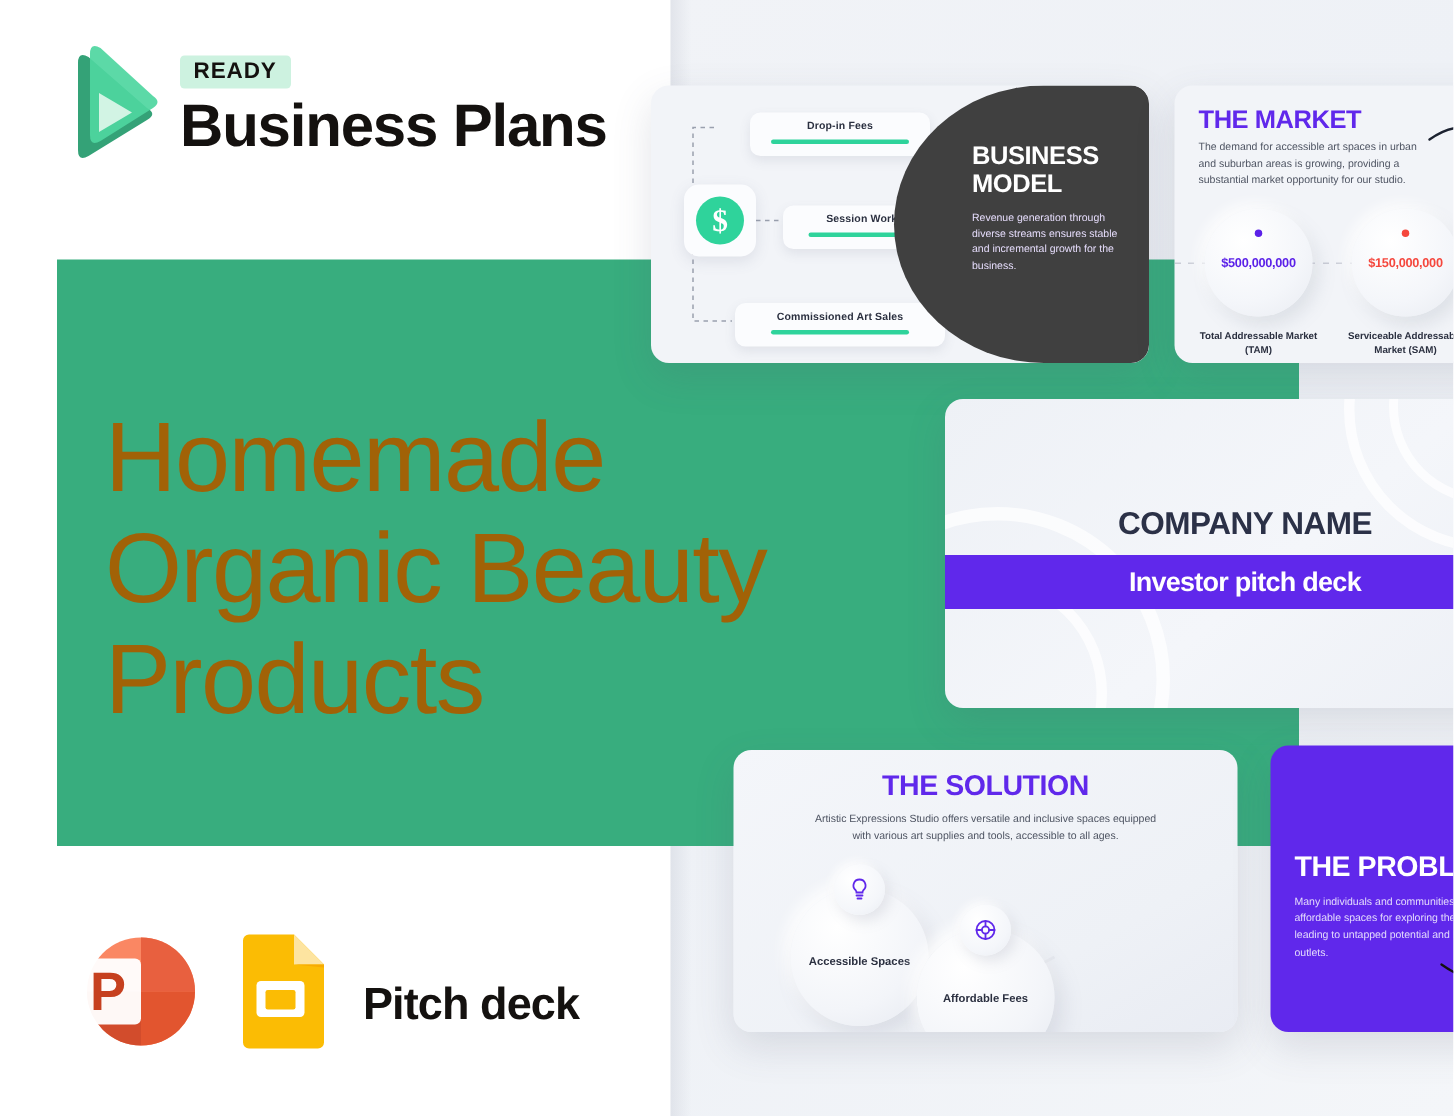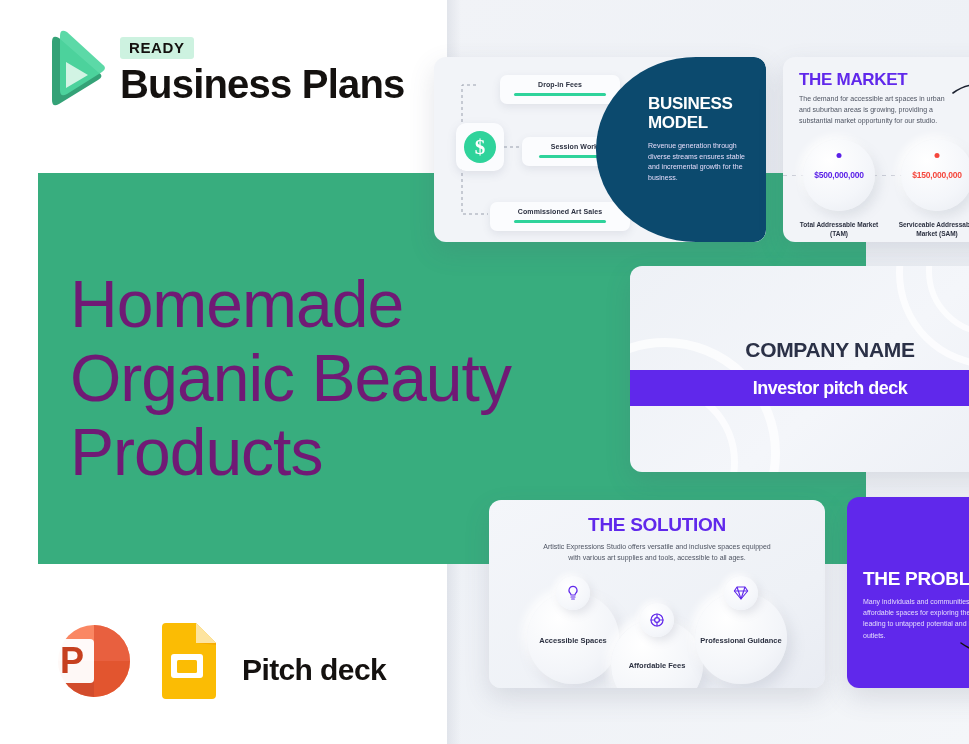--- a/index.html
+++ b/index.html
@@ -54,21 +54,21 @@
   }
   .brand-name {
     font-size: 40px; font-weight: bold; color: #14110f;
     letter-spacing: -0.8px; line-height: 1.05; white-space: nowrap;
   }
 
   
   .hero-title {
     position: absolute; left: 70px; top: 268px;
     width: 520px;
-    color: #701a75;
+    color: #a16207;
     font-size: 66px; line-height: 1.12; font-weight: normal;
     letter-spacing: -1px;
   }
 
   
   .format-row {
     position: absolute; left: 42px; top: 613px;
     display: flex; align-items: center; gap: 18px;
   }
   .ppt-icon { width: 96px; height: 96px; position: relative; }
@@ -113,21 +113,21 @@
   }
   .bm-dollar {
     position: absolute; left: 8px; top: 8px; width: 32px; height: 32px;
     border-radius: 50%; background: #2fd39b;
     color: #fff; font-size: 21px; font-weight: bold;
     display: flex; align-items: center; justify-content: center;
     font-family: "Liberation Serif", serif;
   }
   .bm-purple {
     position: absolute; right: 0; top: 0; width: 170px; height: 100%;
-    background: #0c4a6e;
+    background: #404040;
     border-radius: 100px 12px 12px 100px / 50% 12px 12px 50%;
   }
   .bm-purple-inner { position: absolute; left: 52px; top: 38px; width: 110px; }
   .bm-title {
     color: #fff; font-size: 17px; font-weight: bold;
     line-height: 1.1; letter-spacing: -.3px;
   }
   .bm-body {
     color: #e5dcfb; font-size: 7px; line-height: 1.5;
     margin-top: 9px;
@@ -394,31 +394,20 @@
       </div>
       <div class="sol-icon i2">
         <svg width="16" height="16" viewBox="0 0 24 24" fill="none" stroke="#6028eb" stroke-width="1.8" stroke-linecap="round">
           <circle cx="12" cy="12" r="9"></circle>
           <circle cx="12" cy="12" r="3.6"></circle>
           <path d="M12 3v5.4M12 15.6V21M3 12h5.4M15.6 12H21"></path>
         </svg>
       </div>
     </div>
 
-    <div class="sol-node n3">
-      <div class="sol-ball">
-        <span>Professional Guidance</span>
-      </div>
-      <div class="sol-icon i3">
-        <svg width="16" height="16" viewBox="0 0 24 24" fill="none" stroke="#6028eb" stroke-width="1.7" stroke-linejoin="round">
-          <path d="M6 3h12l4 6-10 12L2 9z"></path>
-          <path d="M2 9h20M8 9l4 12M16 9l-4 12M6 3l2 6M18 3l-2 6"></path>
-        </svg>
-      </div>
-    </div>
   </div>
 
   <div class="slide slide-pb">
     <div class="pb-title">THE PROBLEM</div>
     <div class="pb-body">Many individuals and communities lack accessible, affordable spaces for exploring their artistic talents, leading to untapped potential and limited creative outlets.</div>
     <div class="pb-arrow">
       <svg width="70" height="34" viewBox="0 0 70 34">
         <path d="M2 6 Q30 26 66 12" fill="none" stroke="#14110f" stroke-width="1.5" stroke-linecap="round"></path>
       </svg>
     </div>

